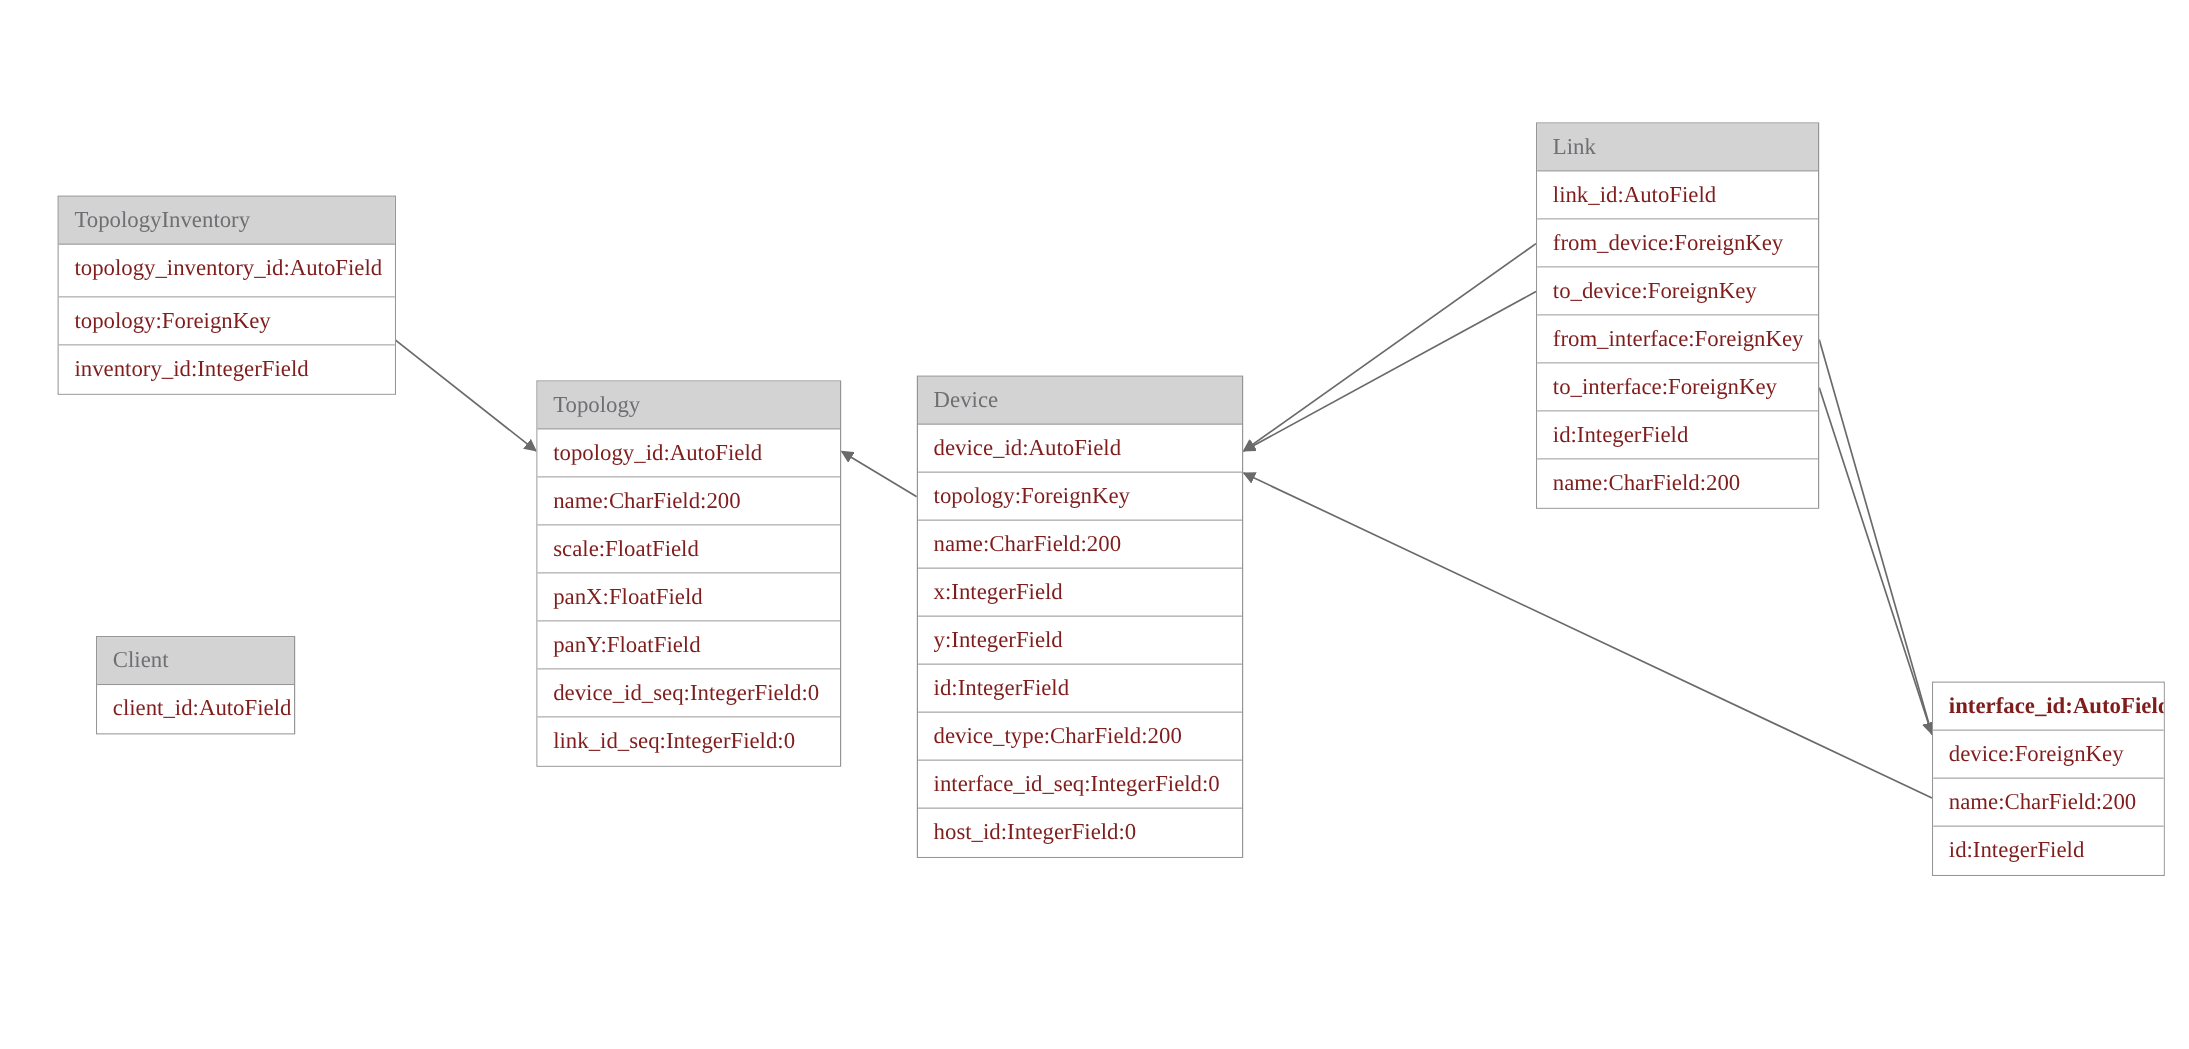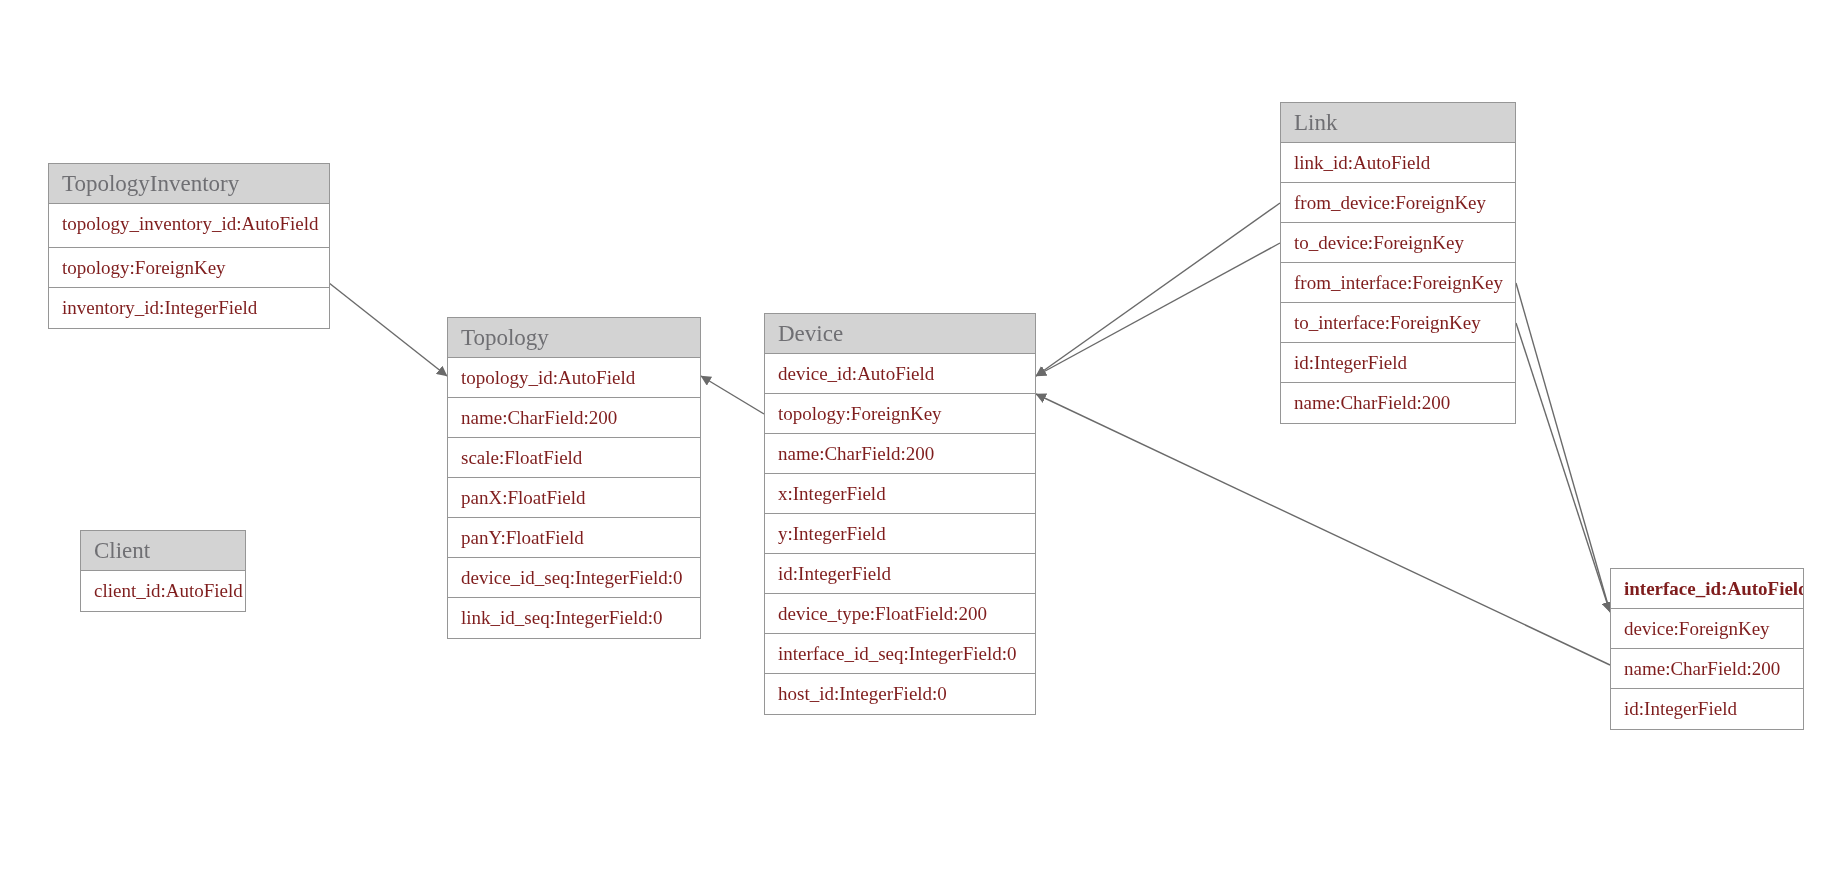--- a/index.html
+++ b/index.html
@@ -33,21 +33,21 @@
     background: #ffffff;
     z-index: 5;
   }
   .entity-header {
     box-sizing: border-box;
     height: 40px;
     line-height: 40px;
     background: #d3d3d3;
     border-bottom: 1px solid #969696;
     color: #6f6f73;
-    font-size: 23px;
+    font-size: 19px;
     padding: 0 0 0 13px;
     white-space: nowrap;
     overflow: hidden;
   }
   .entity-field {
     box-sizing: border-box;
     height: 40px;
     line-height: 40px;
     border-bottom: 1px solid #969696;
     color: #7f1d1d;
@@ -99,21 +99,21 @@
         <div class="entity-field last" style="height: 40px; line-height: 40px;">link_id_seq:IntegerField:0</div>
       </div>
       <div class="entity" style="left: 764px; top: 313px; width: 272px;">
         <div class="entity-header">Device</div>
         <div class="entity-field" style="height: 40px; line-height: 40px;">device_id:AutoField</div>
         <div class="entity-field" style="height: 40px; line-height: 40px;">topology:ForeignKey</div>
         <div class="entity-field" style="height: 40px; line-height: 40px;">name:CharField:200</div>
         <div class="entity-field" style="height: 40px; line-height: 40px;">x:IntegerField</div>
         <div class="entity-field" style="height: 40px; line-height: 40px;">y:IntegerField</div>
         <div class="entity-field" style="height: 40px; line-height: 40px;">id:IntegerField</div>
-        <div class="entity-field" style="height: 40px; line-height: 40px;">device_type:FloatField:200</div>
+        <div class="entity-field" style="height: 40px; line-height: 40px;">device_type:CharField:200</div>
         <div class="entity-field" style="height: 40px; line-height: 40px;">interface_id_seq:IntegerField:0</div>
         <div class="entity-field last" style="height: 40px; line-height: 40px;">host_id:IntegerField:0</div>
       </div>
       <div class="entity" style="left: 1280px; top: 102px; width: 236px;">
         <div class="entity-header">Link</div>
         <div class="entity-field" style="height: 40px; line-height: 40px;">link_id:AutoField</div>
         <div class="entity-field" style="height: 40px; line-height: 40px;">from_device:ForeignKey</div>
         <div class="entity-field" style="height: 40px; line-height: 40px;">to_device:ForeignKey</div>
         <div class="entity-field" style="height: 40px; line-height: 40px;">from_interface:ForeignKey</div>
         <div class="entity-field" style="height: 40px; line-height: 40px;">to_interface:ForeignKey</div>

